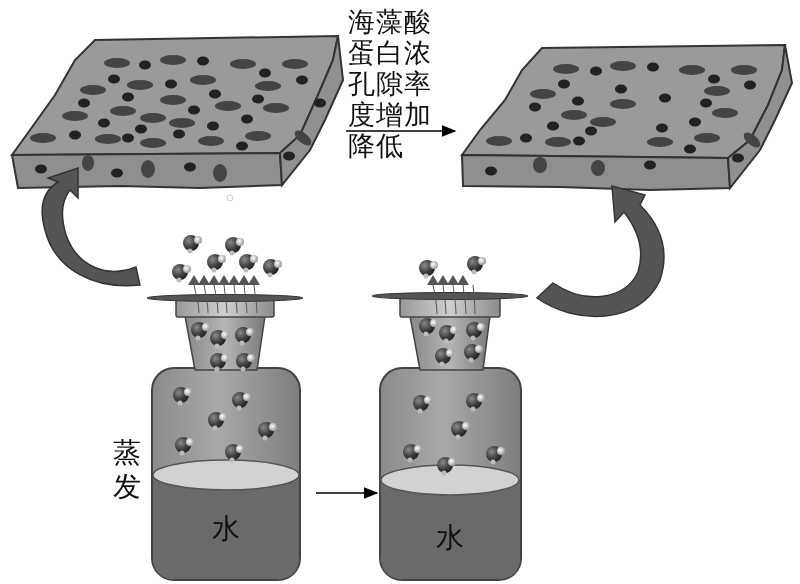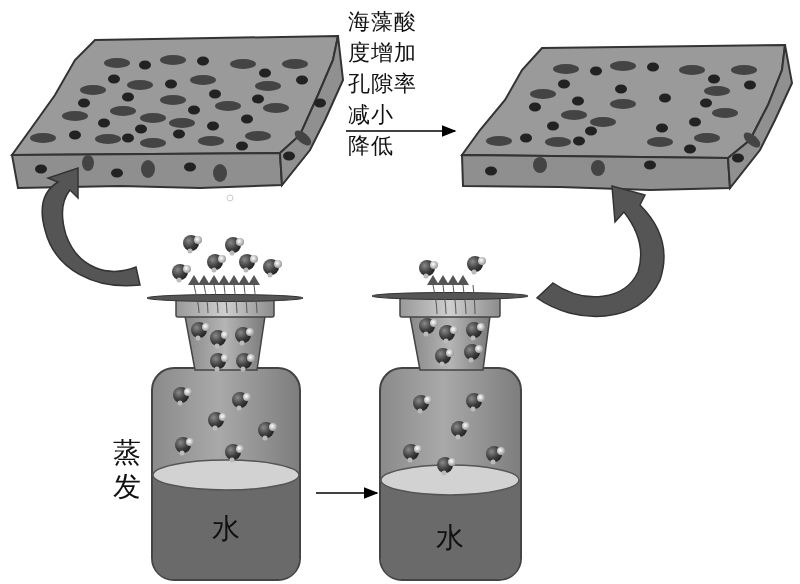--- a/index.html
+++ b/index.html
@@ -1,18 +1,18 @@
 <!DOCTYPE html>
 <html><head>
 <meta charset="utf-8">
 <style>
   html, body { margin:0; padding:0; background:#ffffff; }
   body { width:800px; height:584px; position:relative; overflow:hidden; font-family:"DejaVu Sans", sans-serif; }
   #stage { position:absolute; left:0; top:0; width:800px; height:584px; }
-  .cn-label { position:absolute; font-family:"DejaVu Sans", sans-serif; color:#111; font-size:22px; line-height:31px; letter-spacing:1px; }
+  .cn-label { position:absolute; font-family:"DejaVu Sans", sans-serif; color:#111; font-size:27px; line-height:31px; letter-spacing:1px; }
   .center-text { left:348px; top:6px; width:110px; }
   .center-text div { height:31px; white-space:nowrap; }
   .evap-label { left:113px; top:436px; width:32px; font-size:28px; line-height:34px; }
   .water-label { position:absolute; font-size:28px; color:#111; }
 </style>
 </head>
 <body>
 
 <svg id="stage" width="800" height="584" viewBox="0 0 800 584">
   <defs>
@@ -245,22 +245,22 @@
         <use href="#mol" x="411" y="452"></use>
       <use href="#mol" x="445" y="465"></use>
         <use href="#mol" x="494" y="454"></use>
     </g>
     <text x="450" y="547" text-anchor="middle" font-size="28" fill="#111" font-family="DejaVu Sans, sans-serif">水</text>
   </g>
 </svg>
 
 <div class="cn-label center-text">
   <div>海藻酸</div>
+  <div>蛋白浓</div>
+  <div>孔隙率</div>
   <div>度增加</div>
-  <div>孔隙率</div>
-  <div>减小</div>
   <div>降低</div>
 </div>
 
 <div class="cn-label evap-label">
   <div>蒸</div>
   <div>发</div>
 </div>
 
 </body></html>

